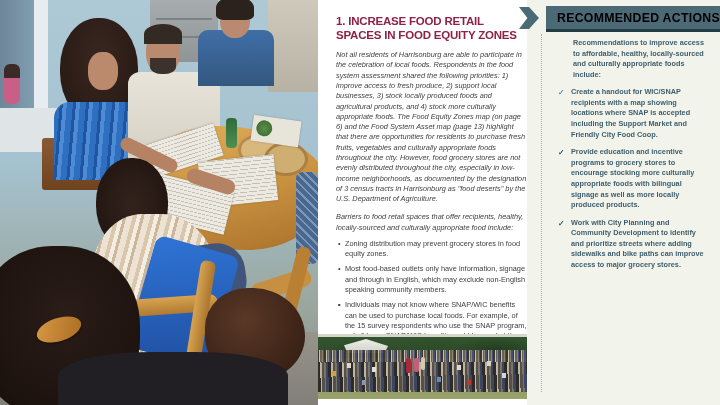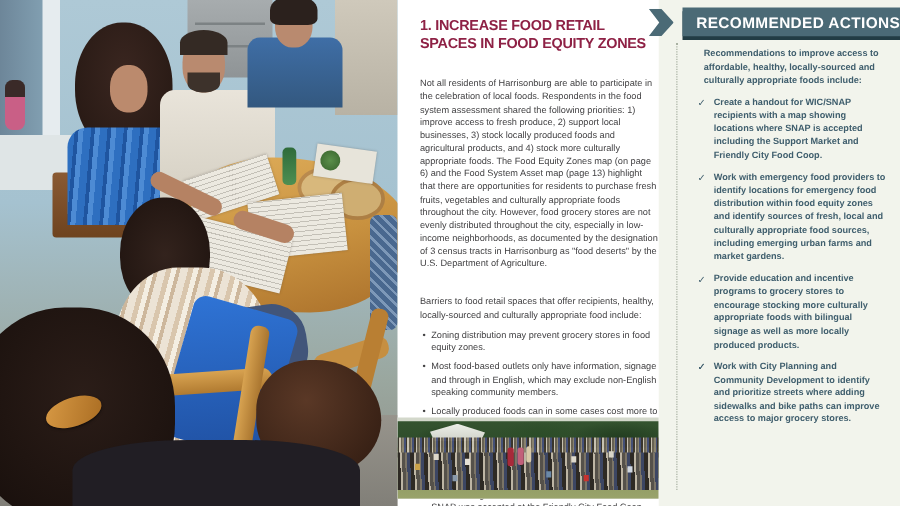--- a/index.html
+++ b/index.html
@@ -60,21 +60,21 @@
   .pm-folder{left:140px;top:244px;width:86px;height:116px;background:linear-gradient(160deg,#2f74d6,#1f4fa0);border-radius:10px;transform:rotate(16deg);}
   .pm-bag{left:205px;top:288px;width:100px;height:92px;background:radial-gradient(circle at 40% 35%,#5a3826,#2e1a10);border-radius:45% 55% 50% 50%;}
   .pm-fg-hairB{left:-24px;top:246px;width:164px;height:172px;background:radial-gradient(ellipse at 55% 40%,#2b1d18,#150d0a);border-radius:46%;}
   .pm-clip{left:36px;top:318px;width:46px;height:23px;background:linear-gradient(120deg,#d89a45,#a96c22);border-radius:50%;transform:rotate(-18deg);box-shadow:0 1px 2px rgba(0,0,0,.5);}
   .pm-fg-shoulder{left:58px;top:352px;width:230px;height:60px;background:#211e24;border-radius:40% 40% 0 0;}
 
   
   .article{position:absolute;left:336px;top:0;width:191px;color:#414042;}
   .article h1{margin:15px 0 0 0;font-size:11.5px;line-height:1.18;font-weight:bold;
     color:#8e2145;letter-spacing:-0.2px;width:186px;}
-  .article p{margin:20px 0 0 0;font-size:7.35px;line-height:1.4;}
+  .article p{margin:8px 0 0 0;font-size:7.35px;line-height:1.4;font-style:italic;}
   .article ul{margin:6px 0 0 2px;padding:0;list-style:none;}
   .article li{position:relative;padding-left:7px;margin-bottom:5px;font-size:7.35px;line-height:1.4;}
   .article li .bglyph{position:absolute;left:0;top:0;font-size:7.35px;}
 
   
   .photo-crowd{position:absolute;left:318px;top:334px;width:209px;height:65px;overflow:hidden;background:#d3d8cb;}
   .photo-crowd div{position:absolute;}
   .pc-trees{left:0;top:3px;width:209px;height:24px;
     background:radial-gradient(ellipse 40px 16px at 20% 60%,#223d20,transparent 70%),
                radial-gradient(ellipse 50px 18px at 55% 50%,#2c4d28,transparent 70%),
@@ -92,32 +92,32 @@
   .pc-cream{left:103px;top:23px;width:4px;height:13px;background:#d8c9a8;border-radius:2px;}
   .pc-spark{left:0;top:0;width:2px;height:3px;background:transparent;
     box-shadow:30px 30px 0 1px #ddd8ca,55px 34px 0 1px #e5e0d5,140px 32px 0 1px #ded9cc,
       170px 28px 0 1px #d8d5c8,185px 40px 0 1px #cfd6df,120px 44px 0 1px #6b89a8,
       45px 47px 0 1px #8898aa,150px 47px 0 1px #c7322f,15px 38px 0 1px #caa34a;}
 
   
   .panel{position:absolute;left:527px;top:0;width:193px;height:405px;background:#f2f4ec;
     box-sizing:border-box;padding:38px 10px 0 30px;color:#3f5e6d;}
   .panel-dotted{position:absolute;left:541px;top:34px;height:358px;width:0;border-left:1px dotted #a9b1a2;}
-  .panel .panel-intro{margin:0 0 7px 6px;font-size:7.3px;line-height:1.45;font-weight:bold;}
+  .panel .panel-intro{margin:0 0 7px 16px;font-size:7.3px;line-height:1.45;font-weight:bold;}
   .checks{margin:0;padding:0;list-style:none;}
   .checks li{position:relative;padding-left:14px;margin-bottom:7px;font-size:7.3px;line-height:1.45;font-weight:bold;}
   .checks .check{position:absolute;left:1px;top:0;font-size:7.8px;font-weight:normal;}
 
   
   .banner-wrap{position:absolute;left:519px;top:6px;width:201px;height:24px;}
   .banner-chev{position:absolute;left:0;top:1px;width:20px;height:22px;background:#4b6a76;
     clip-path:polygon(0 0,50% 0,100% 50%,50% 100%,0 100%,42% 50%);}
   .banner-ribbon{position:absolute;left:27px;top:0;width:174px;height:23px;background:#4b6a76;
     box-shadow:0 3px 0 #223c44;display:flex;align-items:center;padding-left:11px;box-sizing:border-box;}
-  .banner-ribbon span{color:#ffffff;font-size:12.3px;font-weight:bold;letter-spacing:0.3px;white-space:nowrap;}
+  .banner-ribbon span{color:#000000;font-size:12.3px;font-weight:bold;letter-spacing:0.3px;white-space:nowrap;}
 </style>
 </head>
 <body>
 
 <div class="page">
 
   <div class="photo-meeting">
     <div class="pm-doorway"></div>
     <div class="pm-doorperson"></div>
     <div class="pm-doorframe"></div>
@@ -164,21 +164,21 @@
     <div class="pm-fg-shoulder"></div>
   </div>
 
   <div class="article">
     <h1>1. INCREASE FOOD RETAIL SPACES IN FOOD EQUITY ZONES</h1>
     <p>Not all residents of Harrisonburg are able to participate in the celebration of local foods. Respondents in the food system assessment shared the following priorities: 1) improve access to fresh produce, 2) support local businesses, 3) stock locally produced foods and agricultural products, and 4) stock more culturally appropriate foods. The Food Equity Zones map (on page 6) and the Food System Asset map (page 13) highlight that there are opportunities for residents to purchase fresh fruits, vegetables and culturally appropriate foods throughout the city. However, food grocery stores are not evenly distributed throughout the city, especially in low-income neighborhoods, as documented by the designation of 3 census tracts in Harrisonburg as "food deserts" by the U.S. Department of Agriculture.</p>
     <p>Barriers to food retail spaces that offer recipients, healthy, locally-sourced and culturally appropriate food include:</p>
     <ul>
       <li><span class="bglyph">•</span><span>Zoning distribution may prevent grocery stores in food equity zones.</span></li>
       <li><span class="bglyph">•</span><span>Most food-based outlets only have information, signage and through in English, which may exclude non-English speaking community members.</span></li>
-      <li><span class="bglyph">•</span><span>Locally produced foods can in some cases cost more to support local producers' livelihoods.</span></li>
+      <li><span class="bglyph">•</span></li>
       <li><span class="bglyph">•</span><span>Individuals may not know where SNAP/WIC benefits can be used to purchase local foods. For example, of the 15 survey respondents who use the SNAP program, only 6 knew SNAP/WIC benefits could be used at the Harrisonburg Farmers Market and none knew that SNAP was accepted at the Friendly City Food Coop.</span></li>
       <li><span class="bglyph">•</span><span>Locally produced food is limited in the cultural/ethnic range of foods available for retail sale.</span></li>
     </ul>
   </div>
 
   <div class="photo-crowd">
     <div class="pc-trees"></div>
     <div class="pc-grass"></div>
     <div class="pc-tent"></div>
     <div class="pc-far"></div>
@@ -186,21 +186,21 @@
     <div class="pc-red"></div>
     <div class="pc-pink"></div>
     <div class="pc-cream"></div>
     <div class="pc-spark"></div>
   </div>
 
   <div class="panel">
     <p class="panel-intro">Recommendations to improve access to affordable, healthy, locally-sourced and culturally appropriate foods include:</p>
     <ul class="checks">
       <li><span class="check">✓</span><span>Create a handout for WIC/SNAP recipients with a map showing locations where SNAP is accepted including the Support Market and Friendly City Food Coop.</span></li>
-      <li><span class="check">✓</span><span>Work with emergency food providers to identify locations for emergency food distribution within food equity zones and identify sources of fresh, local and culturally appropriate food sources, including emerging urban farms and market gardens.</span></li>
+      <li><span class="check">✓</span></li>
       <li><span class="check">✓</span><span>Provide education and incentive programs to grocery stores to encourage stocking more culturally appropriate foods with bilingual signage as well as more locally produced products.</span></li>
       <li><span class="check">✓</span></li>
       <li><span class="check">✓</span><span>Work with City Planning and Community Development to identify and prioritize streets where adding sidewalks and bike paths can improve access to major grocery stores.</span></li>
 
     </ul>
   </div>
   <div class="panel-dotted"></div>
 
   <div class="banner-wrap">
     <div class="banner-chev"></div>

